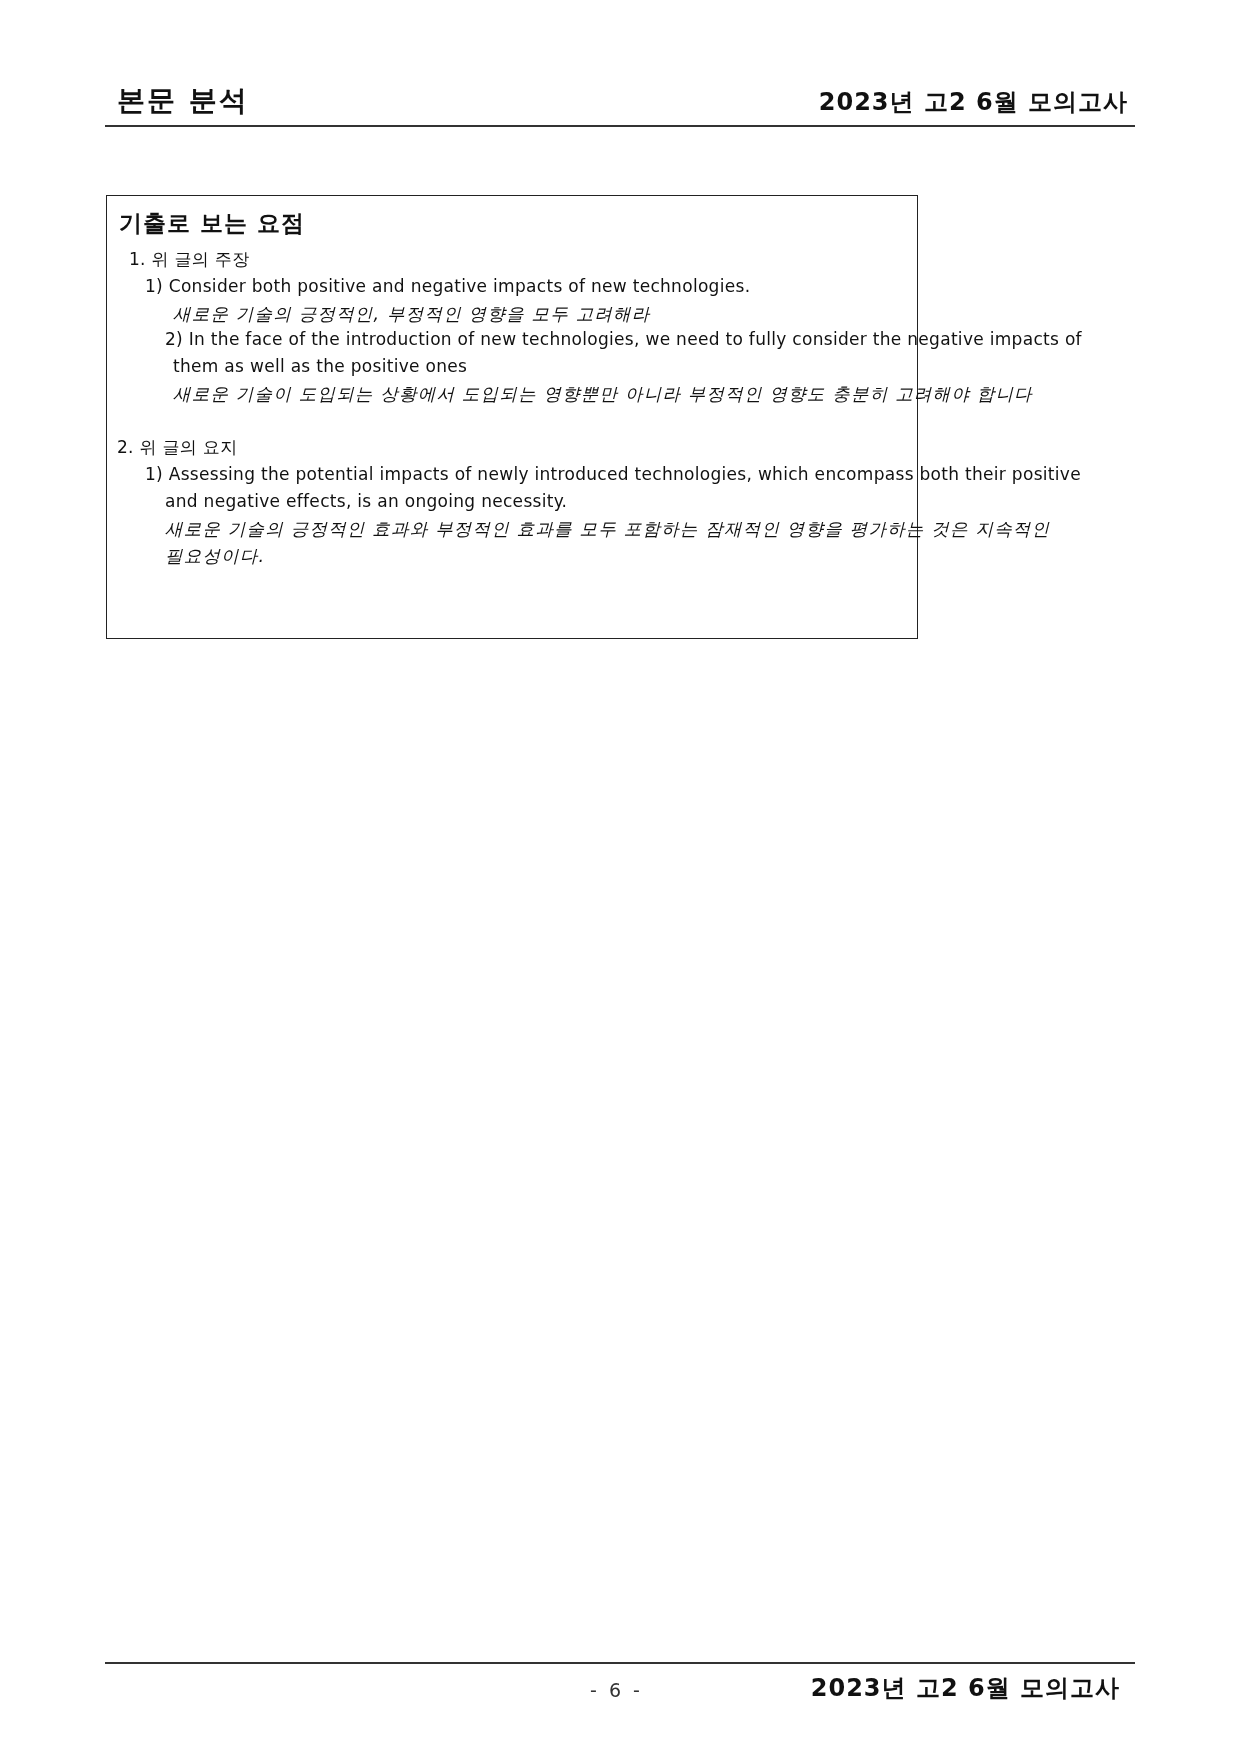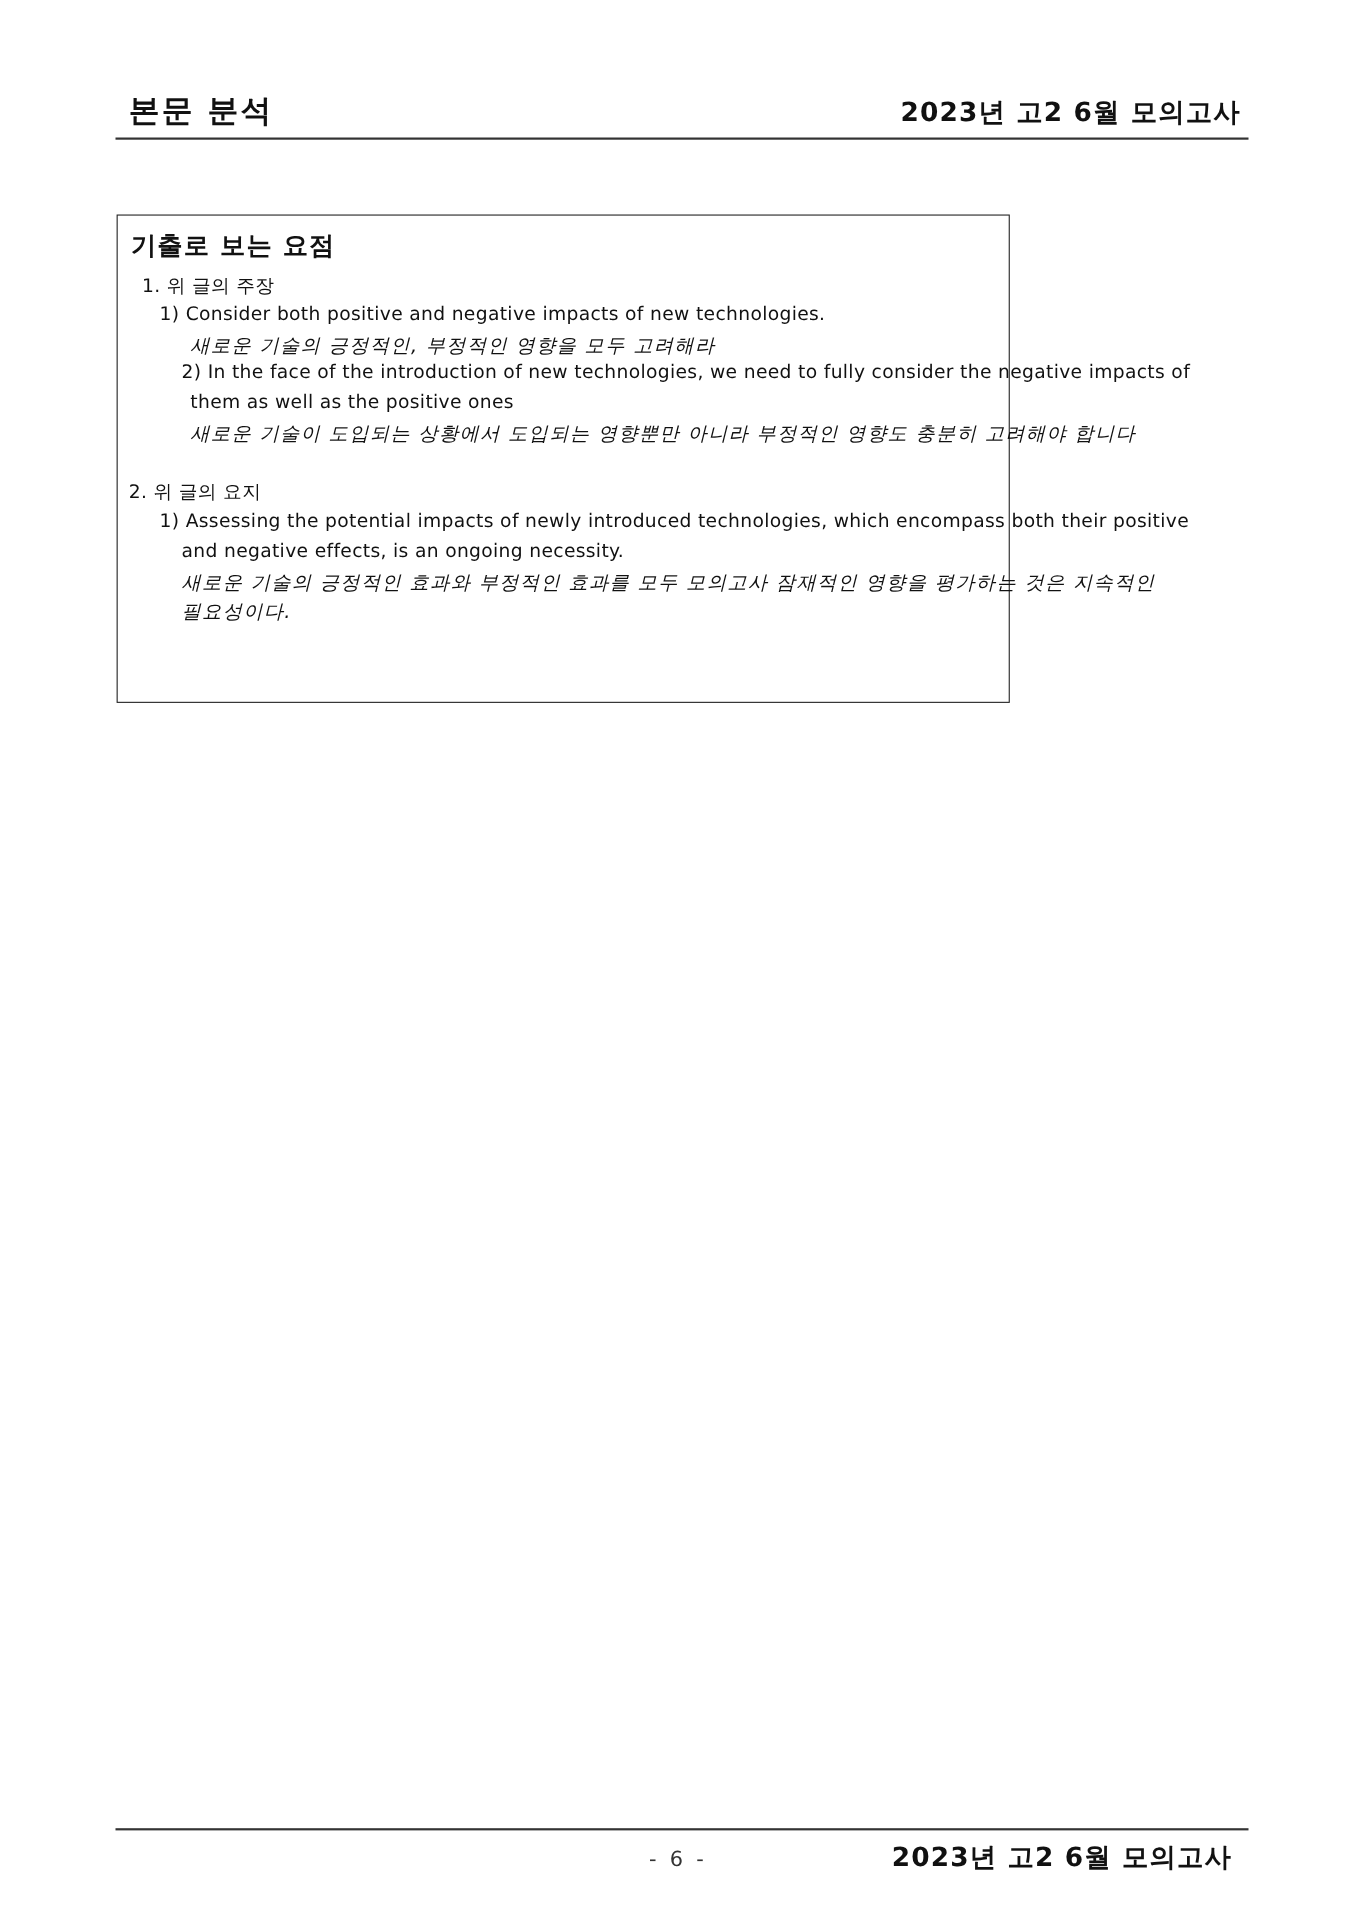--- a/index.html
+++ b/index.html
@@ -28,19 +28,19 @@
   <div class="line" style="left:10px; top:52px;margin-left:12px;">1. 위 글의 주장</div>
   <div class="line" style="left:38px; top:80px;">1) Consider both positive and negative impacts of new technologies.</div>
   <div class="line ko" style="left:66px; top:106px;">새로운 기술의 긍정적인, 부정적인 영향을 모두 고려해라</div>
   <div class="line" style="left:38px; top:133px;margin-left:20px;">2) In the face of the introduction of new technologies, we need to fully consider the negative impacts of</div>
   <div class="line" style="left:66px; top:160px;">them as well as the positive ones</div>
   <div class="line ko" style="left:66px; top:186px;">새로운 기술이 도입되는 상황에서 도입되는 영향뿐만 아니라 부정적인 영향도 충분히 고려해야 합니다</div>
 
   <div class="line" style="left:10px; top:240px;">2. 위 글의 요지</div>
   <div class="line" style="left:38px; top:268px;">1) Assessing the potential impacts of newly introduced technologies, which encompass both their positive</div>
   <div class="line" style="left:58px; top:295px;">and negative effects, is an ongoing necessity.</div>
-  <div class="line ko" style="left:58px; top:321px;">새로운 기술의 긍정적인 효과와 부정적인 효과를 모두 모의고사 잠재적인 영향을 평가하는 것은 지속적인</div>
+  <div class="line ko" style="left:58px; top:321px;">새로운 기술의 긍정적인 효과와 부정적인 효과를 모두 포함하는 잠재적인 영향을 평가하는 것은 지속적인</div>
   <div class="line ko" style="left:58px; top:348px;">필요성이다.</div>
 </div>
 
 <div class="footer-rule"></div>
 <div class="page-num">- 6 -</div>
 <div class="footer-right">2023년 고2 6월 모의고사</div>
 
 </body></html>

